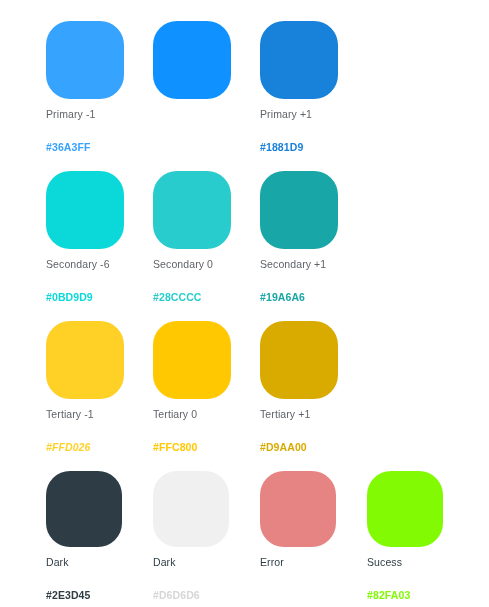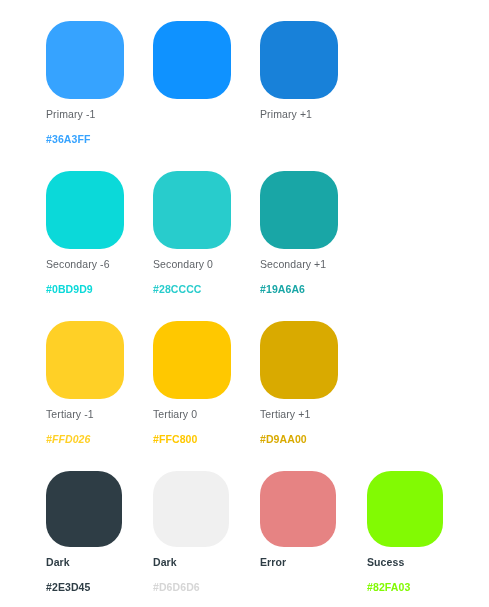--- a/index.html
+++ b/index.html
@@ -52,27 +52,27 @@
     font-weight: 400;
     letter-spacing: 0.1px;
     white-space: nowrap;
   }
 
   .hex {
     font-size: 10.5px;
     font-weight: 700;
     letter-spacing: 0.1px;
     white-space: nowrap;
-    margin-top: 12px;
+    margin-top: 20px;
   }
 
   
   .row-status .name {
     color: #2E3D45;
-    font-weight: 700;
+    font-weight: 400;
   }
   .row-status .cell {
     width: 107px;
   }
   .row-status .swatch {
     width: 76px;
     height: 76px;
     border-radius: 24px;
   }
 </style>
@@ -89,20 +89,21 @@
         <div class="hex" style="color: rgb(54, 163, 255);">#36A3FF</div>
       </div>
     </div>
     <div class="cell">
       <div class="swatch" style="background-color: rgb(15, 146, 255);"></div>
     </div>
     <div class="cell">
       <div class="swatch" style="background-color: rgb(24, 129, 217);"></div>
       <div class="labels">
         <div class="name">Primary +1</div>
+        <div class="hex" style="color: rgb(24, 129, 217);">#1881D9</div>
       </div>
     </div>
   </div>
 
   <div class="row row-secondary">
     <div class="cell">
       <div class="swatch" style="background-color: rgb(11, 217, 217);"></div>
       <div class="labels">
         <div class="name">Secondary -6</div>
         <div class="hex" style="color: rgb(11, 217, 217);">#0BD9D9</div>

